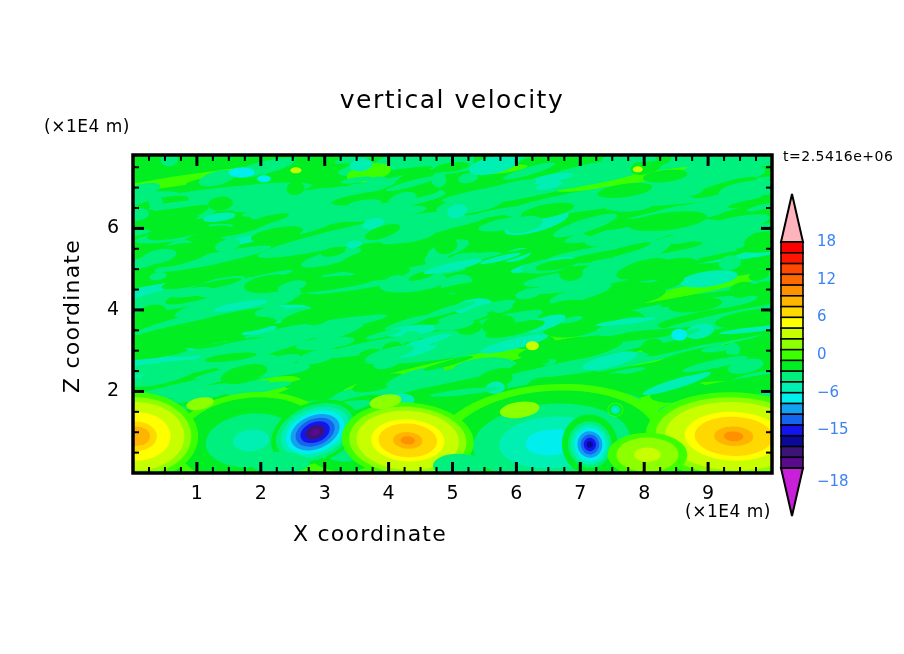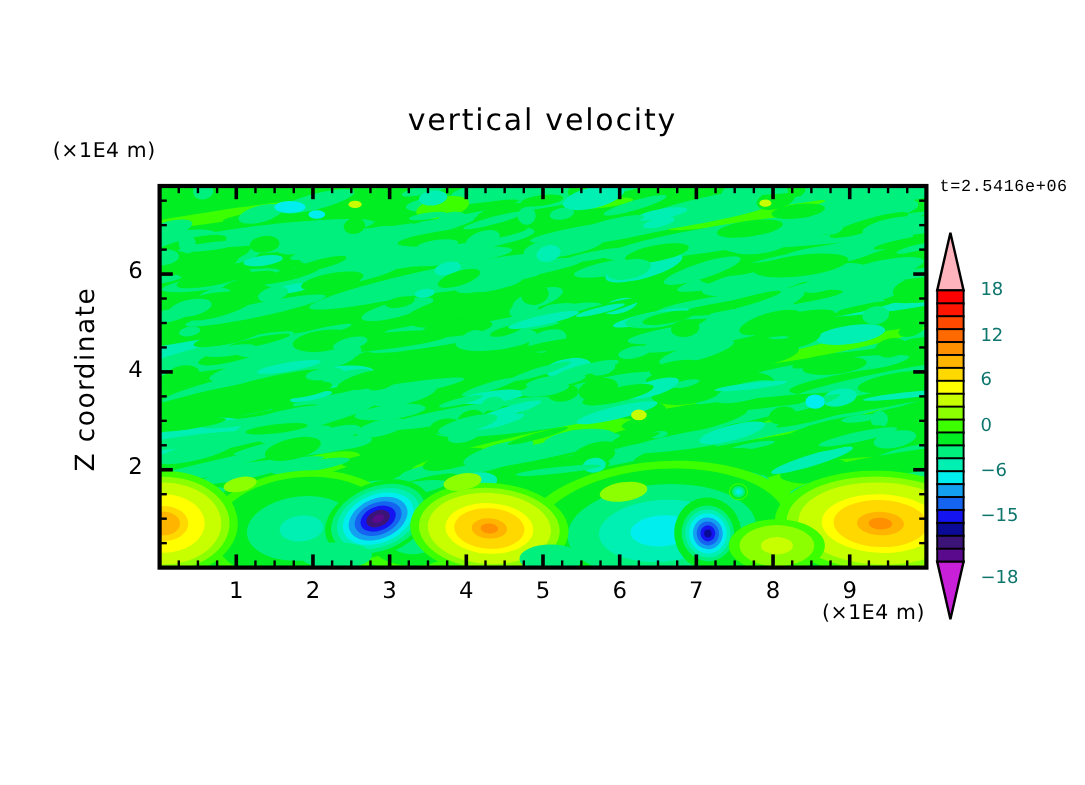--- a/index.html
+++ b/index.html
@@ -36,21 +36,21 @@
   #y-unit-label {
     font-size: 17px;
     left: 44px; top: 116px;
   }
   #x-unit-label {
     font-size: 17px;
     left: 685px; top: 501px;
   }
   #time-label {
     font-size: 14px;
-    left: 783px; top: 148px; font-family: Liberation Mono, monospace;
+    left: 783px; top: 148px;
   }
   #x-axis-title {
     font-size: 22px;
     left: 0; top: 521px;
     width: 740px;
     text-align: center;
     letter-spacing: 1.2px;
   }
   #y-axis-title {
     font-size: 22px;
@@ -63,34 +63,35 @@
   }
   .tick-label {
     position: absolute;
     font-size: 19px;
     color: #000;
     text-align: center;
   }
   .cb-label {
     position: absolute;
     font-size: 15px;
-    color: #0f766e;
+    color: #3b82f6;
     white-space: nowrap;
   }
   svg { display: block; }
 </style>
 </head>
 <body>
 
 <div id="root">
 
   <div class="txt" id="plot-title">vertical velocity</div>
   <div class="txt" id="y-unit-label">(×1E4 m)</div>
   <div class="txt" id="x-unit-label">(×1E4 m)</div>
   <div class="txt" id="time-label">t=2.5416e+06</div>
+  <div class="txt" id="x-axis-title">X coordinate</div>
   <div class="txt" id="y-axis-title">Z coordinate</div>
 
   <svg id="field" width="904" height="654" style="position:absolute;left:0;top:0;">
     <defs>
       <clipPath id="plotClip">
         <rect x="133" y="155" width="639" height="318"></rect>
       </clipPath>
     </defs>
     <g clip-path="url(#plotClip)">
       <rect x="133" y="155" width="639" height="318" fill="#00ee22"></rect>

